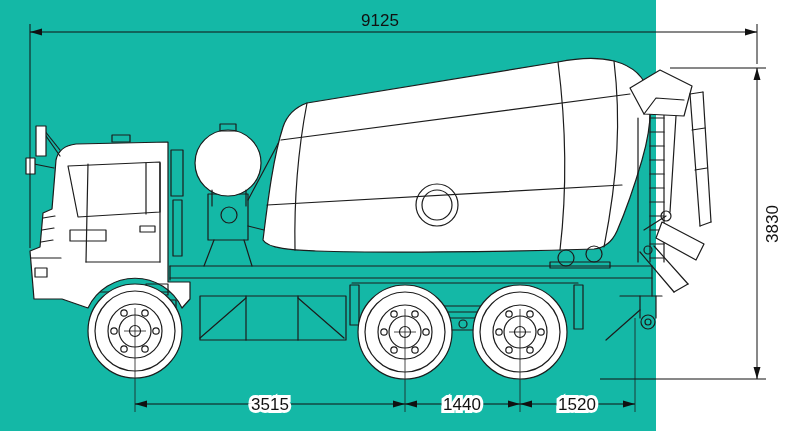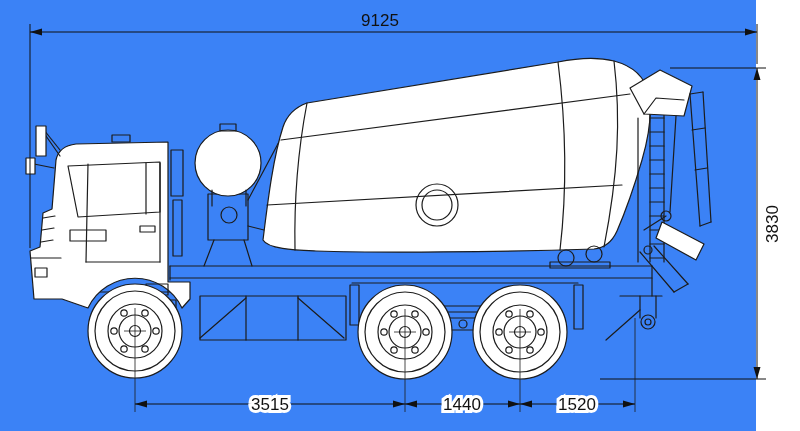--- a/index.html
+++ b/index.html
@@ -1,17 +1,17 @@
 <!DOCTYPE html>
 <html><head>
 <meta charset="utf-8">
 <style>
   html,body{margin:0;padding:0;}
   body{width:800px;height:431px;background:#ffffff;overflow:hidden;}
-  .canvas{position:relative;width:756px;height:431px;background:#3b82f6;font-family:"Liberation Sans",sans-serif;}
+  .canvas{position:relative;width:656px;height:431px;background:#14b8a6;font-family:"Liberation Sans",sans-serif;}
   svg{display:block;}
   .ln{fill:none;stroke:#1c1c1c;stroke-width:1.2;stroke-linejoin:round;stroke-linecap:round;}
   .lnf{fill:#ffffff;stroke:#1c1c1c;stroke-width:1.2;stroke-linejoin:round;}
   .thin{fill:none;stroke:#1c1c1c;stroke-width:0.8;}
   .dim{fill:none;stroke:#111111;stroke-width:1;}
   .dimtext{font-family:"Liberation Sans",sans-serif;font-size:17px;fill:#111111;text-anchor:middle;}
   .halo{paint-order:stroke;stroke:#ffffff;stroke-width:6px;}
 </style>
 </head>
 <body>

